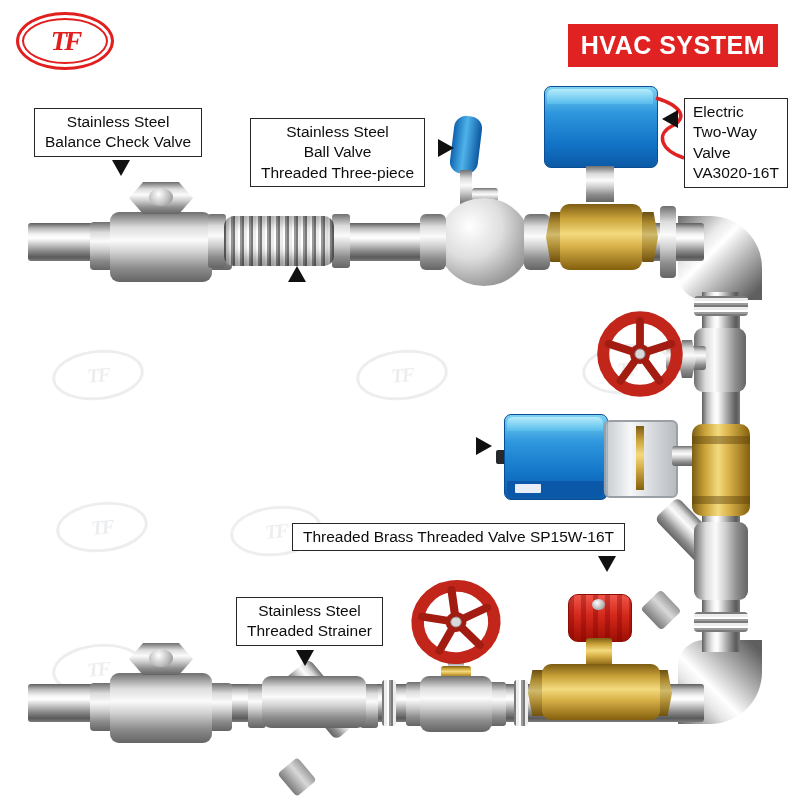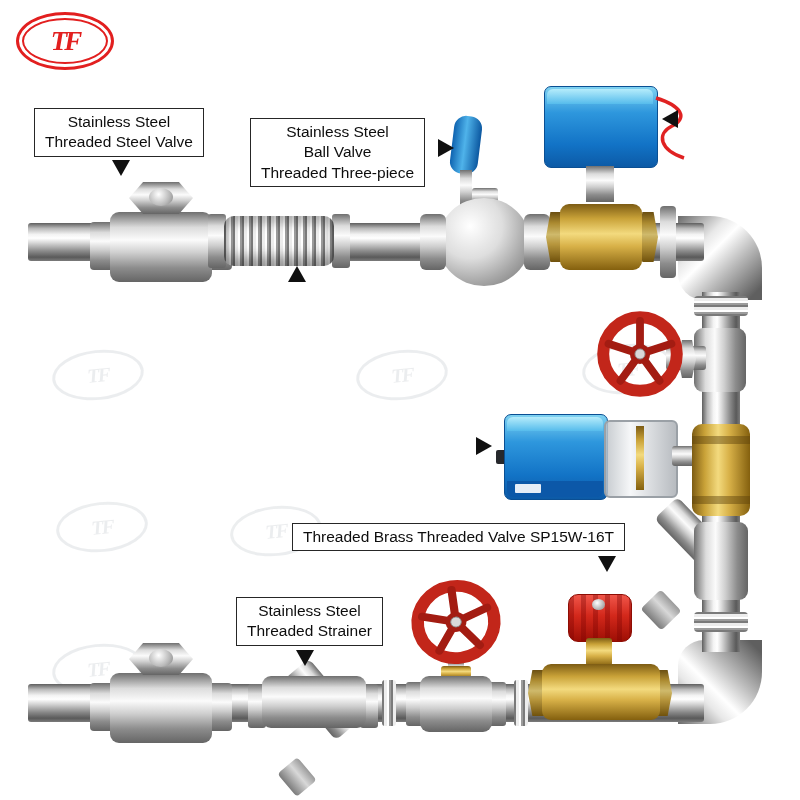--- a/index.html
+++ b/index.html
@@ -61,20 +61,21 @@
         <circle cx="50" cy="50" r="11" fill="#a31c12"></circle>
         <circle cx="50" cy="50" r="5.5" fill="#d9d9d9" stroke="#8a8a8a" stroke-width="1"></circle>
       </g>
     </defs>
   </svg>
 
   <div class="logo">
     <div class="logo-inner"></div>
     <span class="logo-text">TF</span>
   </div>
+  <div class="badge">HVAC SYSTEM</div>
 
   <div class="wm" style="left:52px;top:350px;">
       <span>TF</span>
     </div>
   <div class="wm" style="left:356px;top:350px;">
       <span>TF</span>
     </div>
   <div class="wm" style="left:582px;top:344px;">
       <span>TF</span>
     </div>
@@ -199,31 +200,37 @@
     <div class="abs" style="left:40px;top:0;width:62px;height:46px;border-radius:10px;border:1px solid #8e0d04;background:repeating-linear-gradient(90deg,rgba(120,0,0,.35) 0 5px,rgba(255,255,255,0) 5px 12px),linear-gradient(180deg,#f0564a,#d3281b 45%,#9e0f05);"></div>
     <div class="abs" style="left:64px;top:5px;width:13px;height:11px;border-radius:50%;background:radial-gradient(circle at 40% 35%,#fff,#a9a9a9 70%);"></div>
     <div class="abs brass-v" style="left:58px;top:44px;width:26px;height:28px;border-radius:3px;"></div>
     <div class="abs brass-v hex" style="left:0;top:76px;width:20px;height:46px;filter:brightness(.85);"></div>
     <div class="abs brass-v hex" style="left:124px;top:76px;width:20px;height:46px;filter:brightness(.85);"></div>
     <div class="abs brass-v rounded" style="left:14px;top:70px;width:118px;height:56px;"></div>
   </div>
 
   <div class="callout" style="left:34px;top:108px;">
     <div>Stainless Steel</div>
-    <div>Threaded Steel Valve</div>
+    <div>Balance Check Valve</div>
   </div>
   <div class="arr down" style="left:112px;top:160px;"></div>
 
   <div class="callout" style="left:250px;top:118px;">
     <div>Stainless Steel</div>
     <div>Ball Valve</div>
     <div>Threaded Three-piece</div>
   </div>
   <div class="arr right" style="left:438px;top:139px;"></div>
 
+  <div class="callout ta-left" style="left:684px;top:98px;">
+    <div>Electric</div>
+    <div>Two-Way</div>
+    <div>Valve</div>
+    <div>VA3020-16T</div>
+  </div>
   <div class="arr left" style="left:662px;top:110px;"></div>
 
   <div class="arr up" style="left:288px;top:266px;"></div>
 
   <div class="arr right" style="left:476px;top:437px;"></div>
 
   <div class="callout" style="left:292px;top:523px;">
     <div>Threaded Brass Threaded Valve SP15W-16T</div>
   </div>
   <div class="arr down" style="left:598px;top:556px;"></div>

